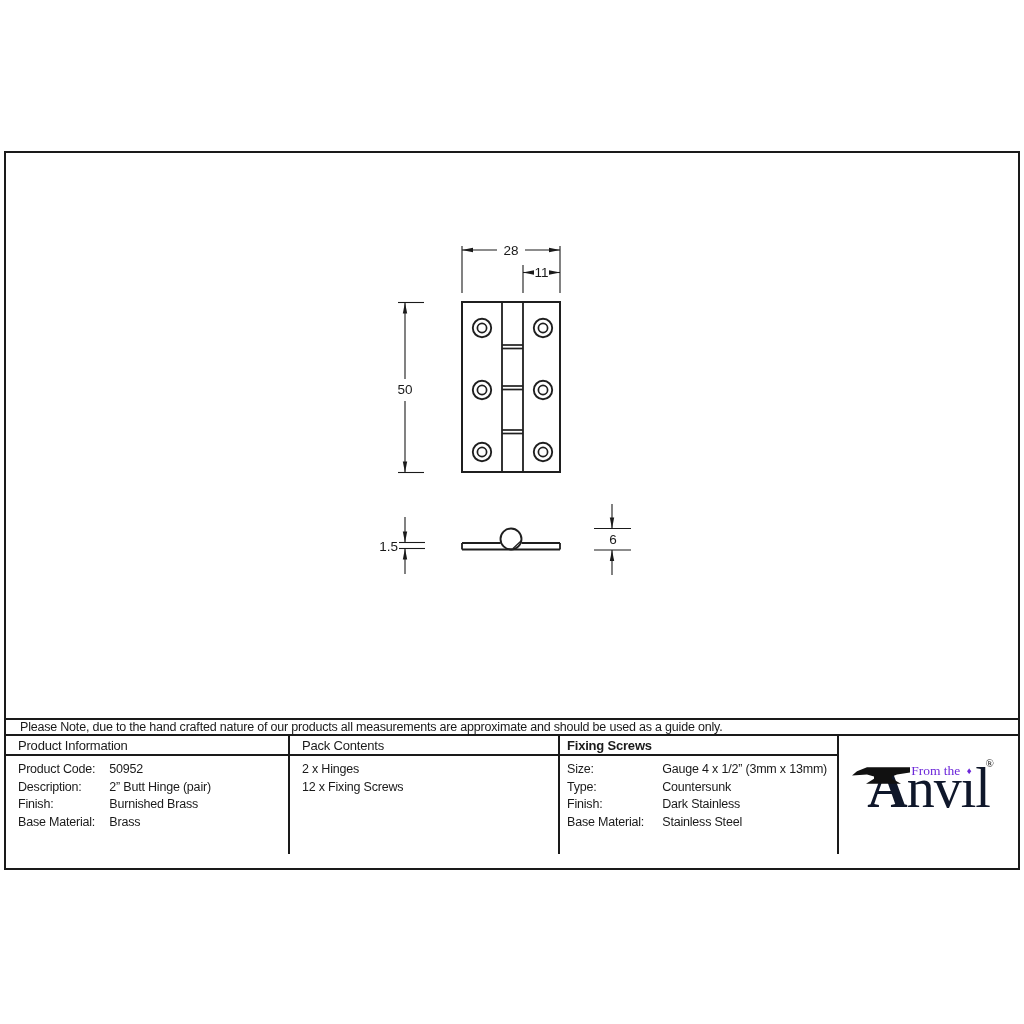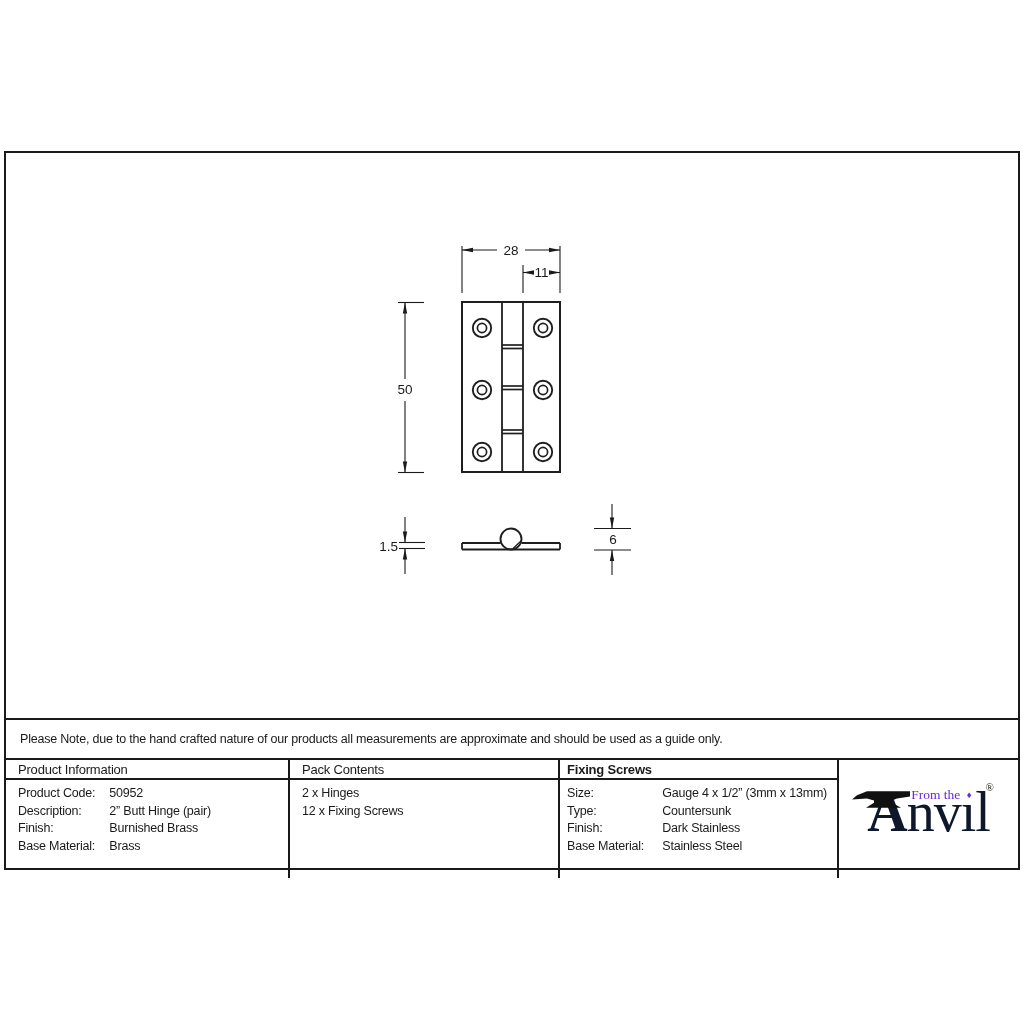--- a/index.html
+++ b/index.html
@@ -3,21 +3,21 @@
 <meta charset="utf-8">
 <style>
   html,body{margin:0;padding:0;background:#ffffff;}
   body{width:1024px;height:1024px;position:relative;overflow:hidden;
        font-family:"Liberation Sans",sans-serif;color:#1a1a1a;}
   .outer-box{position:absolute;left:4px;top:151px;width:1016px;height:719px;
              border:2px solid #1a1a1a;box-sizing:border-box;background:#ffffff;}
   .drawing-area{position:relative;width:844px;height:565px;}
   .drawing-area svg{display:block;}
 
-  .note-row{height:40px;border-top:2px solid #1a1a1a;box-sizing:border-box;
+  .note-row{height:16px;border-top:2px solid #1a1a1a;box-sizing:border-box;
             display:flex;align-items:center;padding-left:14px;
             font-size:12.5px;letter-spacing:-0.2px;}
 
   .info-table{display:flex;border-top:2px solid #1a1a1a;height:120px;box-sizing:border-box;}
   .cell{box-sizing:border-box;height:100%;}
   .c1{width:284px;border-right:2px solid #1a1a1a;}
   .c2{width:270px;border-right:2px solid #1a1a1a;}
   .c3{width:279px;border-right:2px solid #1a1a1a;}
   .c4{flex:1;display:flex;align-items:center;justify-content:center;}
   .cell-header{height:20px;border-bottom:2px solid #1a1a1a;box-sizing:border-box;

